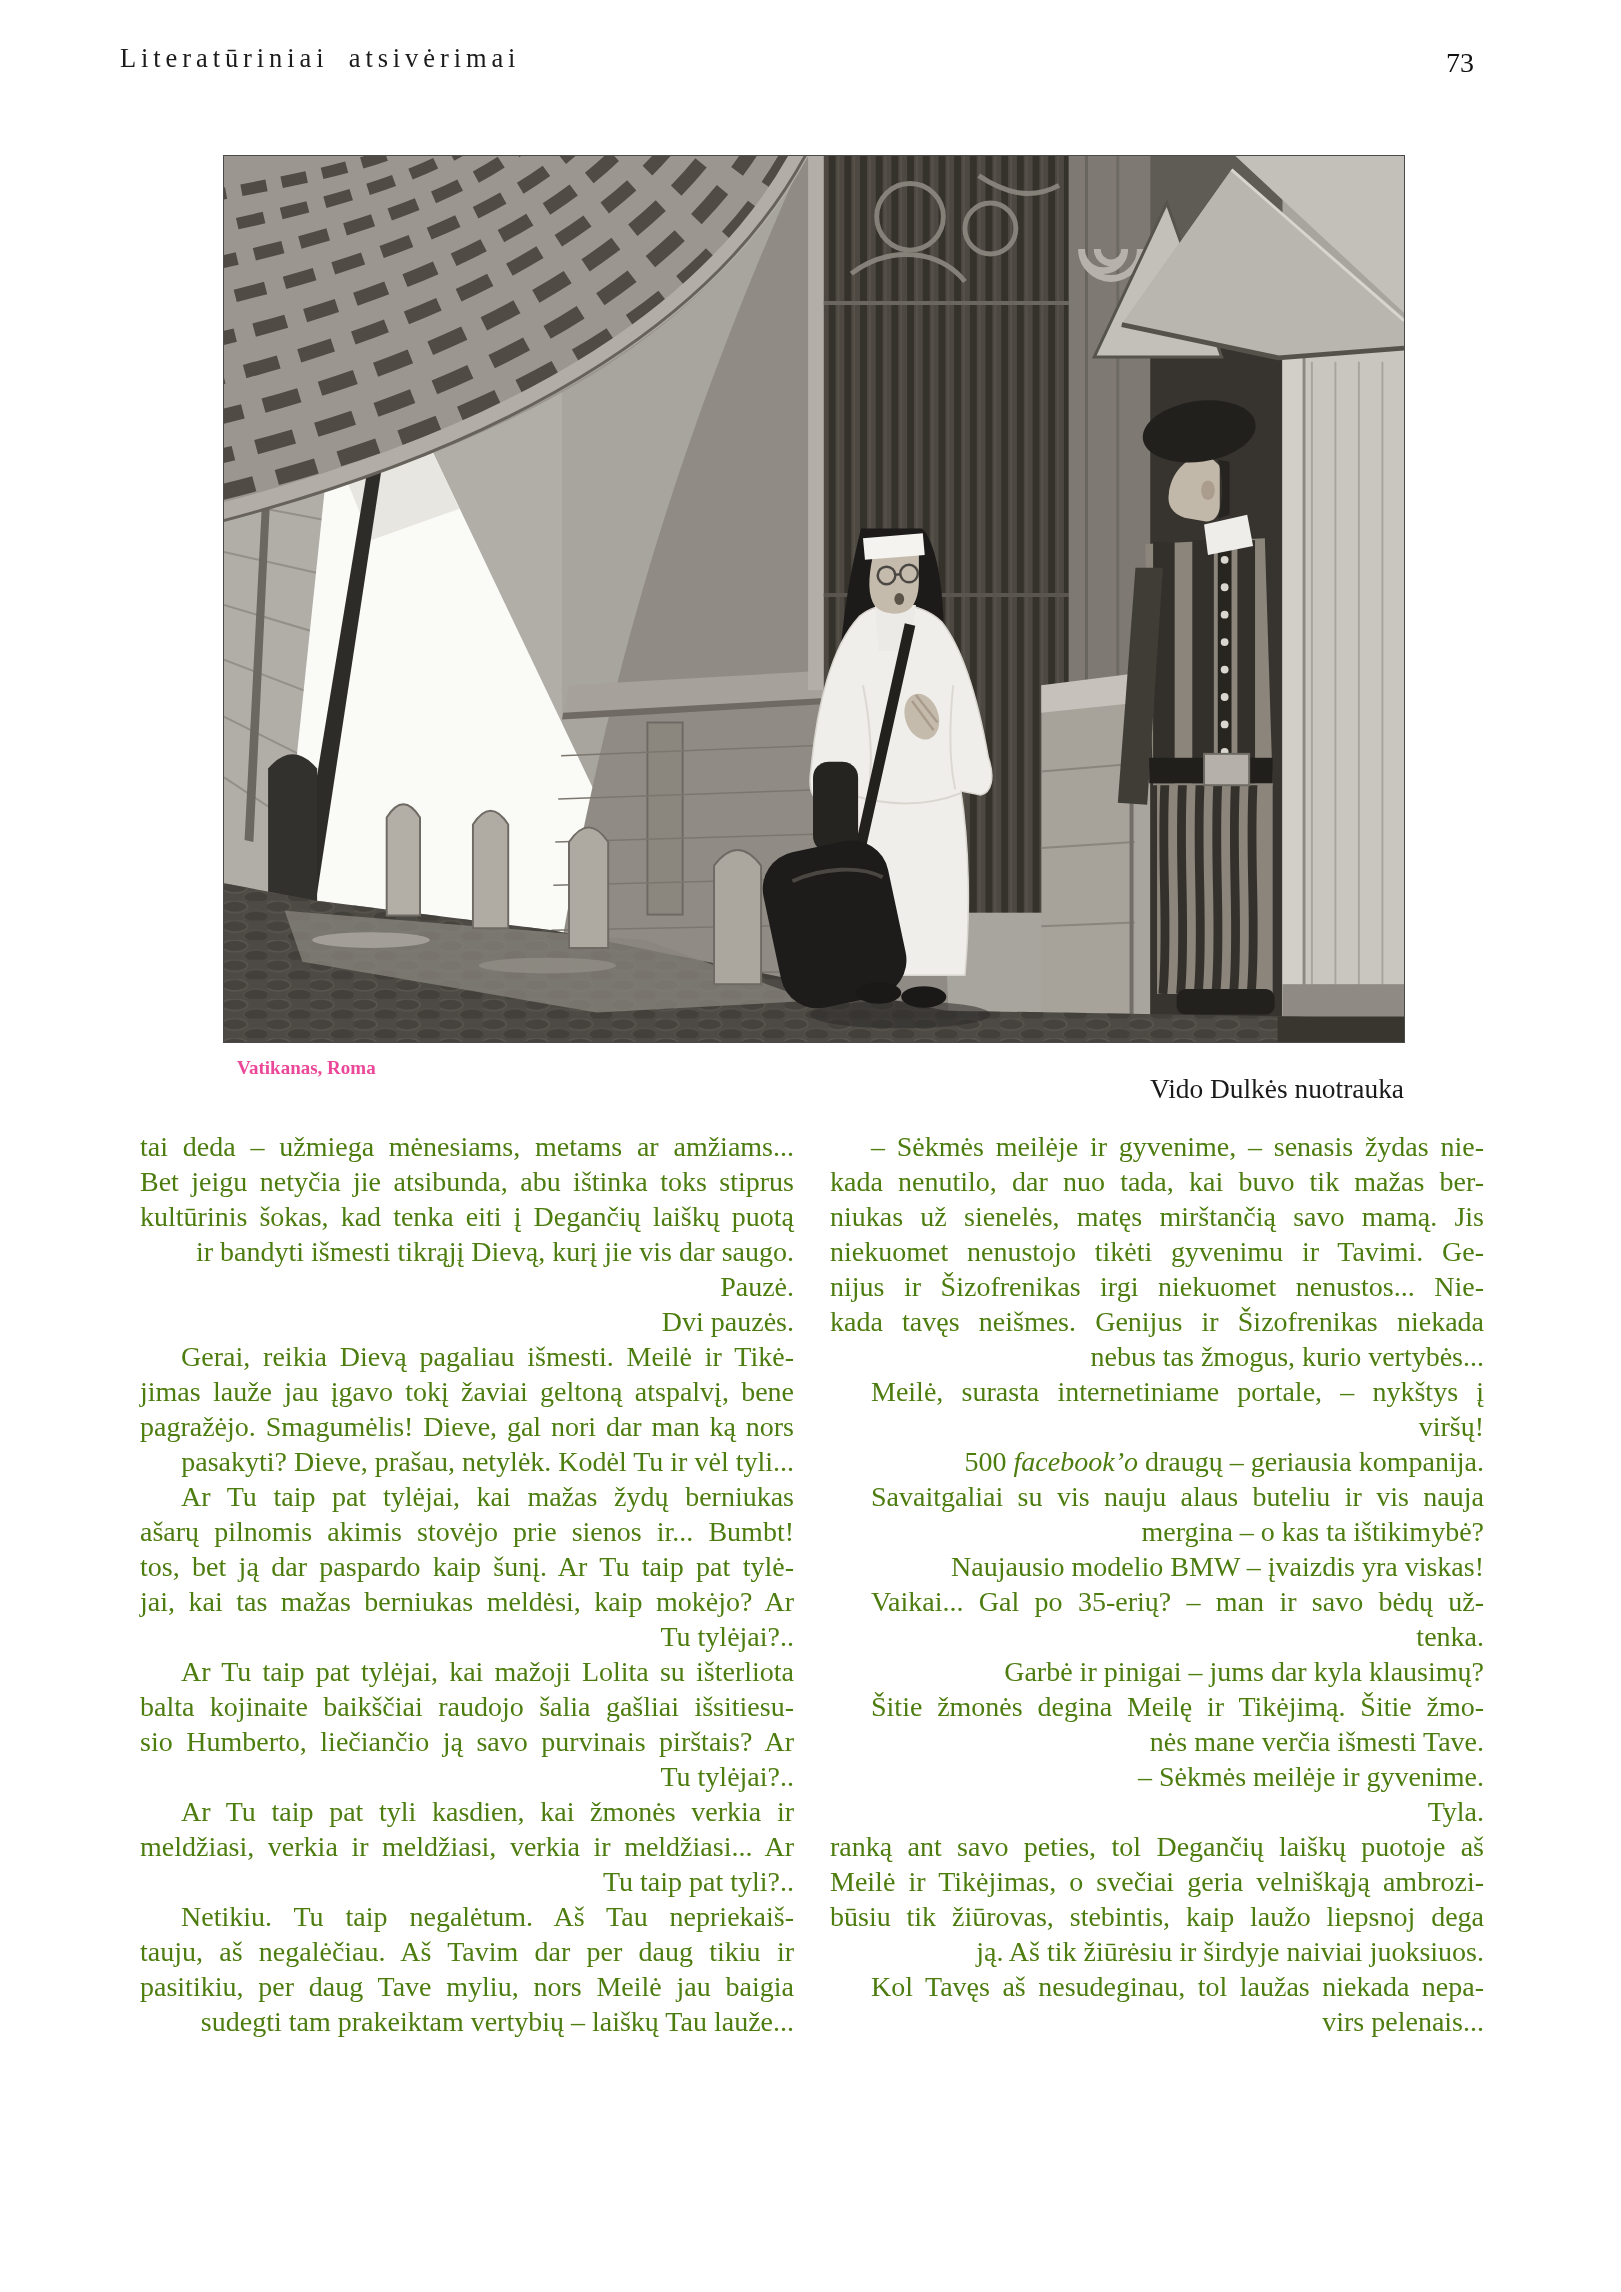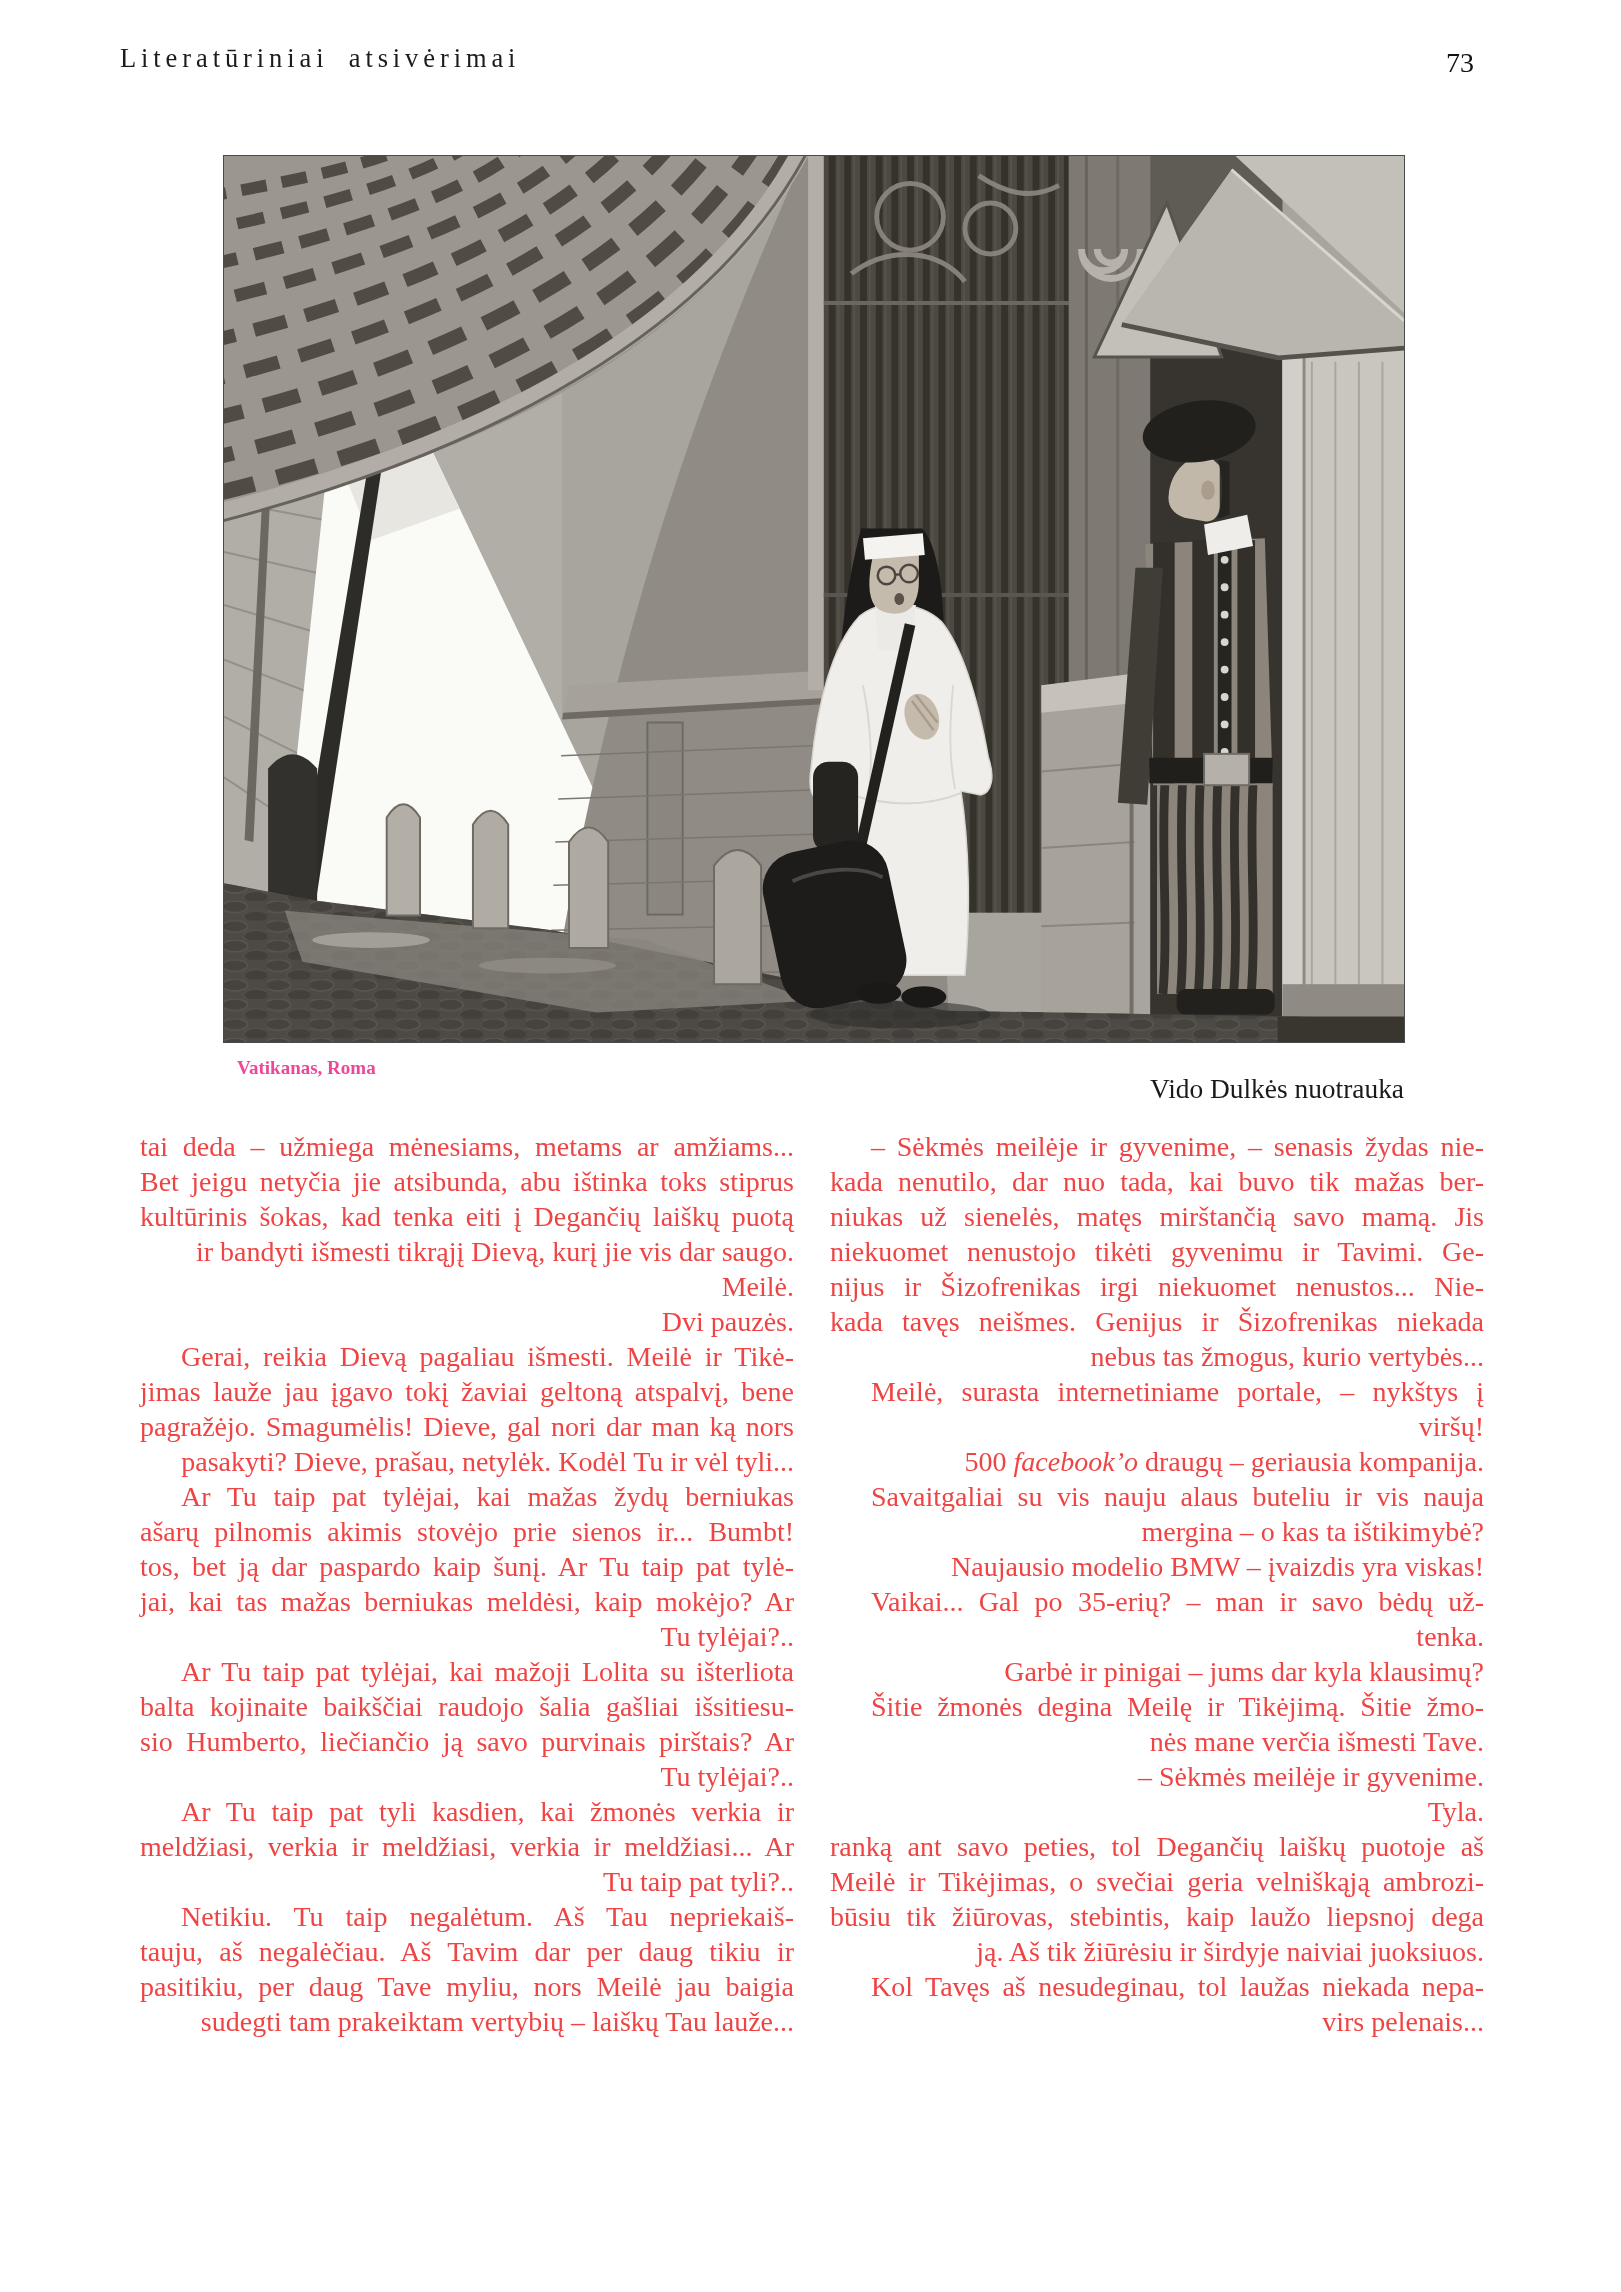--- a/index.html
+++ b/index.html
@@ -8,21 +8,21 @@
   
   .running-head{top:43px;left:120px;font-size:26.5px;letter-spacing:4.9px;word-spacing:8.8px;color:#1c1c1c;}
   .page-num{top:39px;right:147px;font-size:28px;color:#111;margin-top:8px;}
   
   .photo-frame{top:155px;left:223px;width:1180px;height:886px;border:1px solid #4a4a4a;background:#a8a49e;}
   .photo-frame svg{display:block;width:100%;height:100%;}
   
   .cap-left{top:1057px;left:225px;font-size:19px;font-weight:bold;color:#ec4899;margin-left:12px;}
   .cap-right{top:1074px;right:217px;font-size:27.4px;color:#1a1a1a;}
   
-  .col{top:1129px;width:654px;font-size:28px;line-height:35px;color:#ef4444;}
+  .col{top:1129px;width:654px;font-size:28px;line-height:35px;color:#4d7c0f;}
   .col-left{left:140px;}
   .col-right{left:830px;}
   .tl{white-space:nowrap;text-align:right;}
   .tl.just{white-space:normal;text-align:justify;text-align-last:justify;}
   .tl.ind{text-indent:41px;}
   .tl i{font-style:italic;}
 </style>
 </head>
 <body>
 
@@ -236,21 +236,21 @@
 </div>
 
 <div class="abs cap-left">Vatikanas, Roma</div>
 <div class="abs cap-right">Vido Dulkės nuotrauka</div>
 
 <div class="abs col col-left" id="col-left">
     <div class="tl just"><span>tai deda – užmiega mėnesiams, metams ar amžiams...</span></div>
     <div class="tl just"><span>Bet jeigu netyčia jie atsibunda, abu ištinka toks stiprus</span></div>
     <div class="tl just"><span>kultūrinis šokas, kad tenka eiti į Degančių laiškų puotą</span></div>
     <div class="tl"><span>ir bandyti išmesti tikrąjį Dievą, kurį jie vis dar saugo.</span></div>
-    <div class="tl ind"><span>Meilė.</span></div>
+    <div class="tl ind"><span>Pauzė.</span></div>
     <div class="tl ind"><span>Dvi pauzės.</span></div>
     <div class="tl ind just"><span>Gerai, reikia Dievą pagaliau išmesti. Meilė ir Tikė-</span></div>
     <div class="tl just"><span>jimas lauže jau įgavo tokį žaviai geltoną atspalvį, bene</span></div>
     <div class="tl just"><span>pagražėjo. Smagumėlis! Dieve, gal nori dar man ką nors</span></div>
     <div class="tl"><span>pasakyti? Dieve, prašau, netylėk. Kodėl Tu ir vėl tyli...</span></div>
     <div class="tl ind just"><span>Ar Tu taip pat tylėjai, kai mažas žydų berniukas</span></div>
     <div class="tl just"><span>ašarų pilnomis akimis stovėjo prie sienos ir... Bumbt!</span></div>
     <div class="tl just"><span>tos, bet ją dar paspardo kaip šunį. Ar Tu taip pat tylė-</span></div>
     <div class="tl just"><span>jai, kai tas mažas berniukas meldėsi, kaip mokėjo? Ar</span></div>
     <div class="tl"><span>Tu tylėjai?..</span></div>

